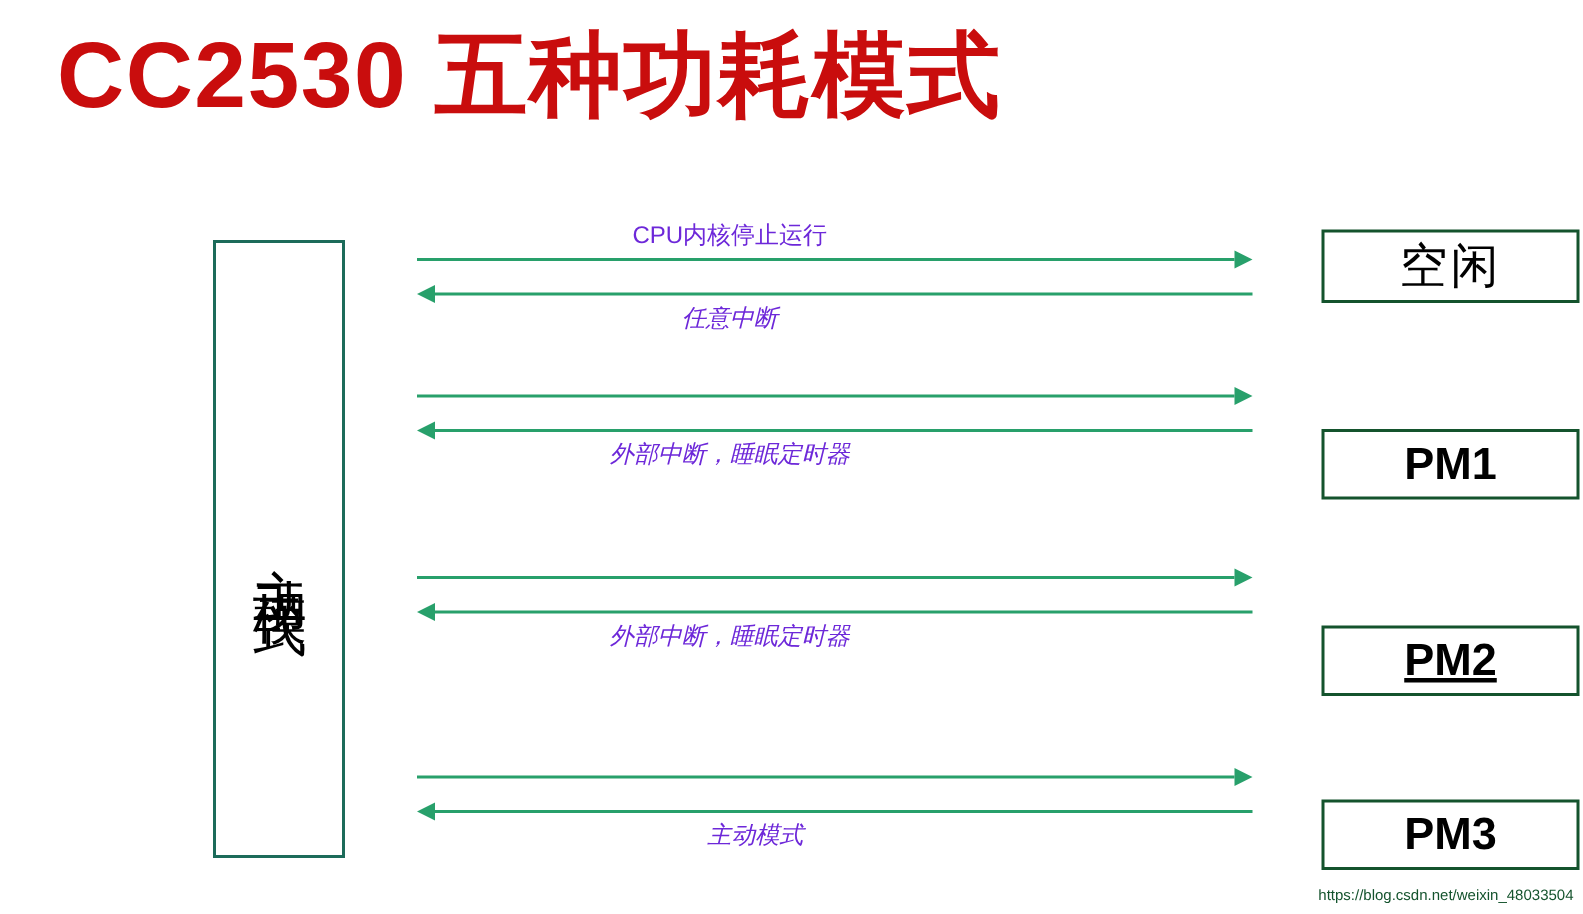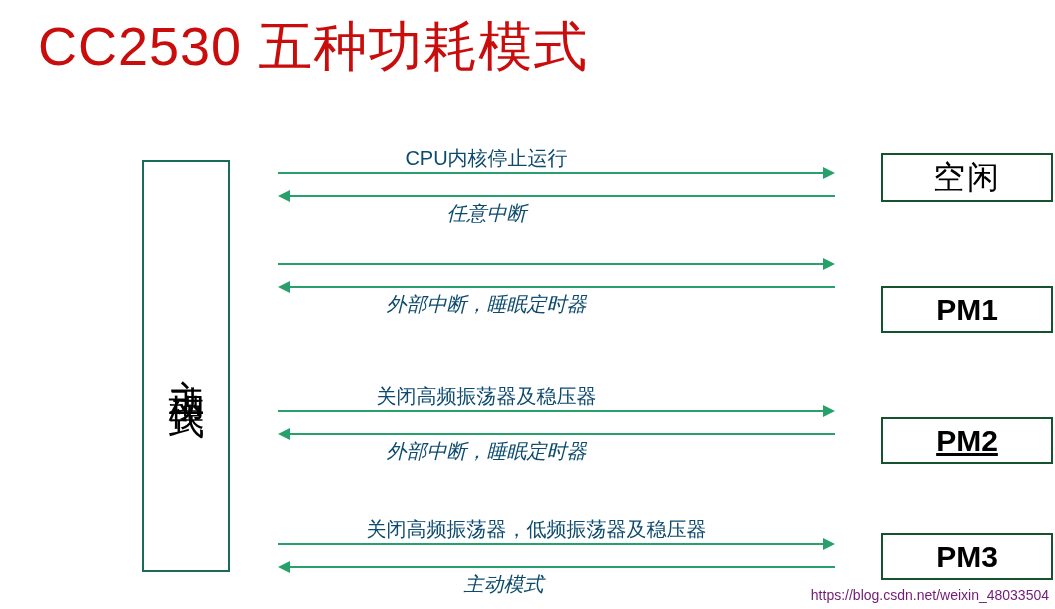--- a/index.html
+++ b/index.html
@@ -15,23 +15,23 @@
     background: #ffffff;
     overflow: hidden;
   }
 
   
   .title {
     position: absolute;
     left: 38px;
     top: 14px;
     margin: 0;
-    font-size: 54px;
+    font-size: 62px;
     line-height: 1.2;
-    font-weight: 400;
+    font-weight: 700;
     letter-spacing: 1px;
     color: #c90d0d;
     white-space: nowrap;
   }
 
   
   .active-box {
     position: absolute;
     left: 142px;
     top: 160px;
@@ -57,25 +57,25 @@
     position: absolute;
     left: 278px;
     width: 557px;
   }
   .g1 { top: 145px; }
   .g2 { top: 262px; }
   .g3 { top: 383px; }
   .g4 { top: 516px; }
 
   .lbl {
-    font-size: 20px;
+    font-size: 16px;
     line-height: 26px;
     height: 26px;
     text-align: center;
-    color: #0c4a6e;
+    color: #6d28d9;
     white-space: nowrap;
   }
   .g1 .lbl, .g2 .lbl, .g3 .lbl { transform: translateX(-70px); }
   .g4 .lbl-top    { transform: translateX(-20px); }
   .g4 .lbl-bottom { transform: translateX(-53px); }
 
   .arrow {
     position: relative;
     height: 2px;
     background: #28a06b;
@@ -139,22 +139,22 @@
     font-weight: 400;
     font-size: 32px;
     letter-spacing: 2px;
   }
 
   
   .watermark {
     position: absolute;
     right: 6px;
     bottom: 6px;
-    font-size: 14px;
-    color: #701a75;
+    font-size: 10px;
+    color: #14532d;
     white-space: nowrap;
   }
 </style>
 </head>
 <body>
 
 <div class="canvas">
 
   <h1 class="title">CC2530 五种功耗模式</h1>
 
@@ -169,28 +169,26 @@
     <div class="lbl lbl-bottom">任意中断</div>
   </div>
 
   <div class="group g2">
     <div class="arrow arrow-right"></div>
     <div class="arrow arrow-left"></div>
     <div class="lbl lbl-bottom">外部中断，睡眠定时器</div>
   </div>
 
   <div class="group g3">
-    <div class="lbl lbl-top">关闭高频振荡器及稳压器</div>
     <div class="arrow arrow-right"></div>
     <div class="arrow arrow-left"></div>
     <div class="lbl lbl-bottom">外部中断，睡眠定时器</div>
   </div>
 
   <div class="group g4">
-    <div class="lbl lbl-top">关闭高频振荡器，低频振荡器及稳压器</div>
     <div class="arrow arrow-right"></div>
     <div class="arrow arrow-left"></div>
     <div class="lbl lbl-bottom">主动模式</div>
   </div>
 
   <div class="mode-box mode-1">
     <span class="mode-label">空闲</span>
   </div>
 
   <div class="mode-box mode-2">

